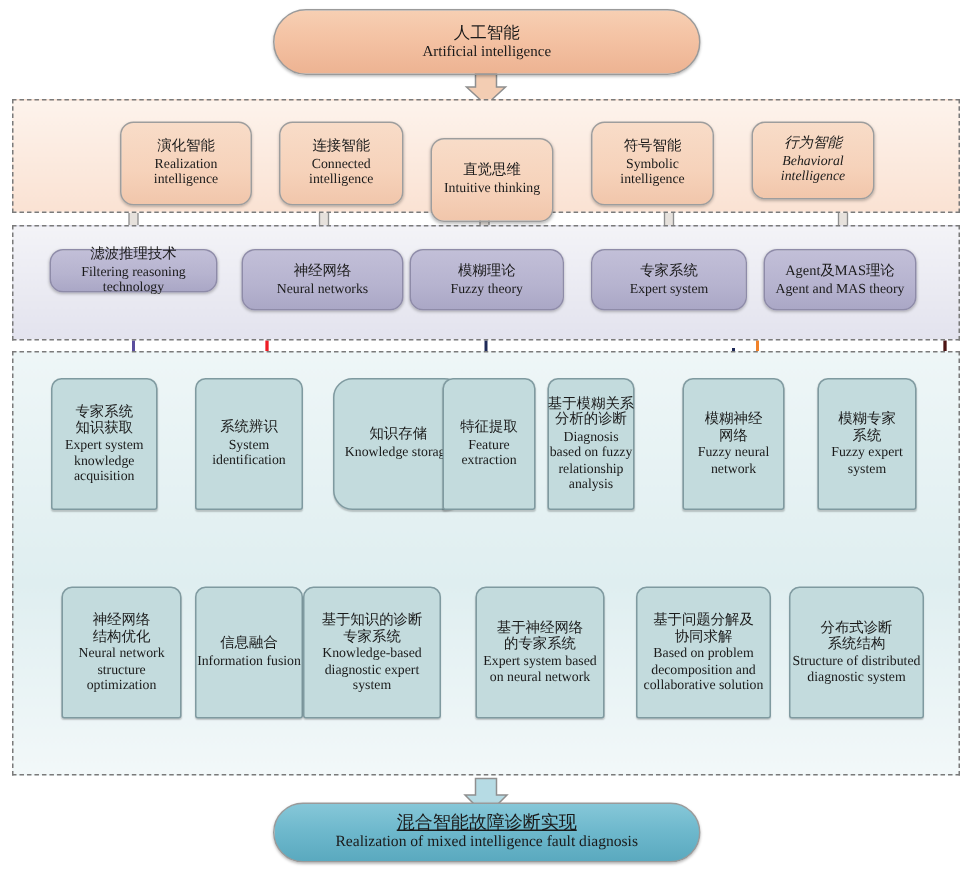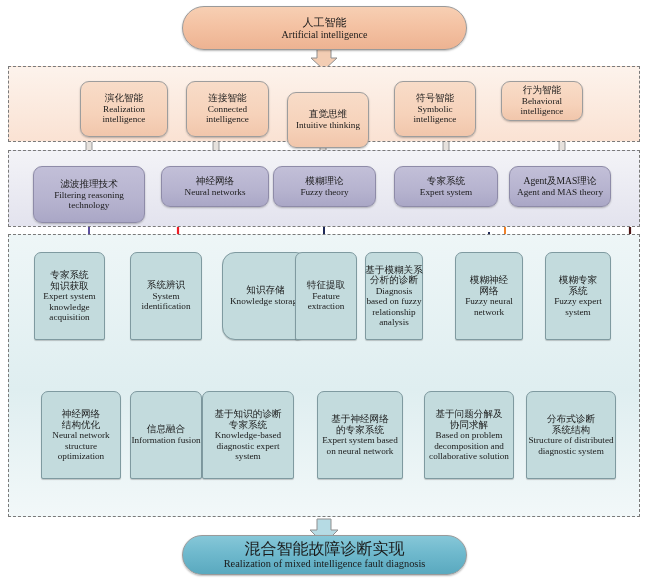--- a/index.html
+++ b/index.html
@@ -32,21 +32,21 @@
     box-shadow:0 1px 2px rgba(0,0,0,.28);
   }
   .cap-top{
     background:linear-gradient(180deg,#f7cfb3 0%,#f4c2a3 45%,#edb392 100%);
   }
   .cap-bot{
     background:linear-gradient(180deg,#86c7d8 0%,#6fb9cd 45%,#5aa9bf 100%);
   }
   .cap-top .cn{font-size:11px;}
   .cap-top .en{font-size:10px;}
-  .cap-bot .cn{font-size:16px;}
+  .cap-bot .cn{font-size:12px;text-decoration:underline;}
   .cap-bot .en{font-size:10.4px;}
 
   
   .peach{
     border-radius:9px;
     border:1px solid #9d9d9d;
     background:linear-gradient(180deg,#f8dcc8 0%,#f6d2ba 60%,#f1c6ab 100%);
     box-shadow:0 1px 2px rgba(0,0,0,.25);
   }
   
@@ -215,26 +215,26 @@
     <div class="en">Connected intelligence</div>
   </div>
   <div class="node peach" style="left:287px;top:92px;width:82px;height:56px;">
     <div class="cn">直觉思维</div>
     <div class="en">Intuitive thinking</div>
   </div>
   <div class="node peach" style="left:394px;top:81px;width:82px;height:56px;">
     <div class="cn">符号智能</div>
     <div class="en">Symbolic intelligence</div>
   </div>
-  <div class="node peach" style="left:501px;top:81px;width:82px;height:40px;">
+  <div class="node peach" style="left:501px;top:81px;width:82px;height:52px;font-style:italic;">
     <div class="cn">行为智能</div>
     <div class="en">Behavioral intelligence</div>
   </div>
 
-  <div class="node lav" style="left:33px;top:166px;width:112px;height:57px;">
+  <div class="node lav" style="left:33px;top:166px;width:112px;height:29px;">
     <div class="cn">滤波推理技术</div>
     <div class="en">Filtering reasoning technology</div>
   </div>
   <div class="node lav" style="left:161px;top:166px;width:108px;height:41px;">
     <div class="cn">神经网络</div>
     <div class="en">Neural networks</div>
   </div>
   <div class="node lav" style="left:273px;top:166px;width:103px;height:41px;">
     <div class="cn">模糊理论</div>
     <div class="en">Fuzzy theory</div>

